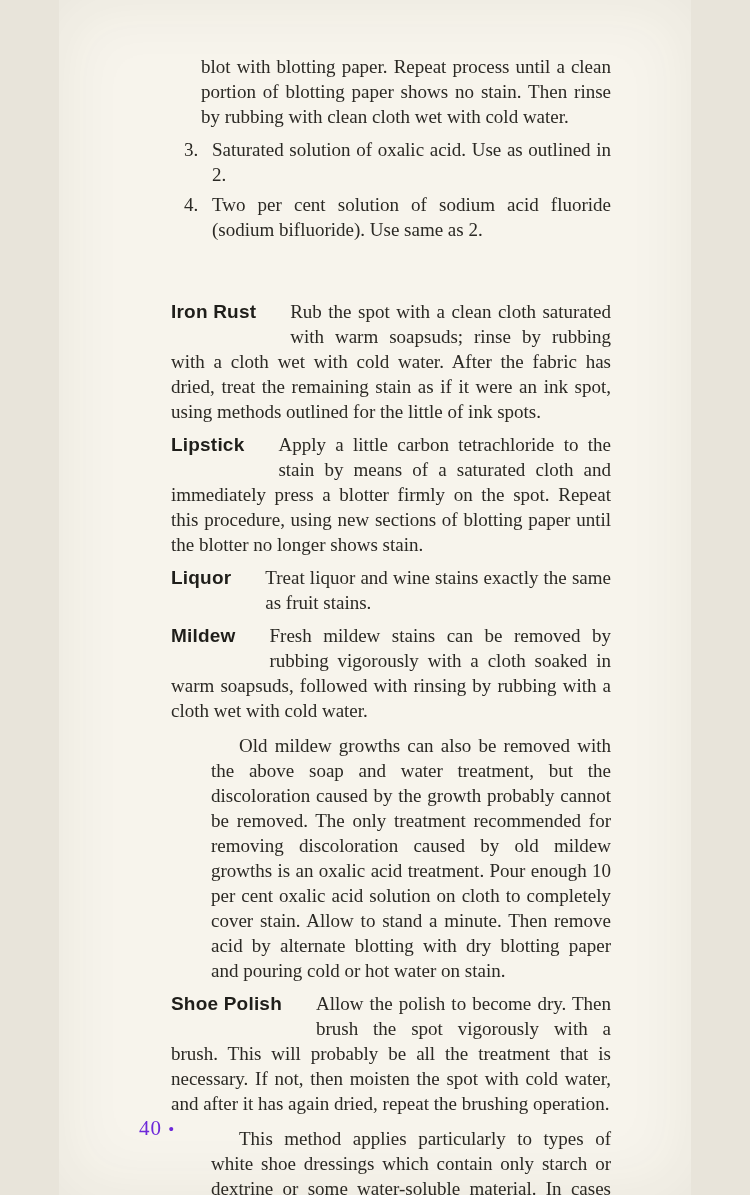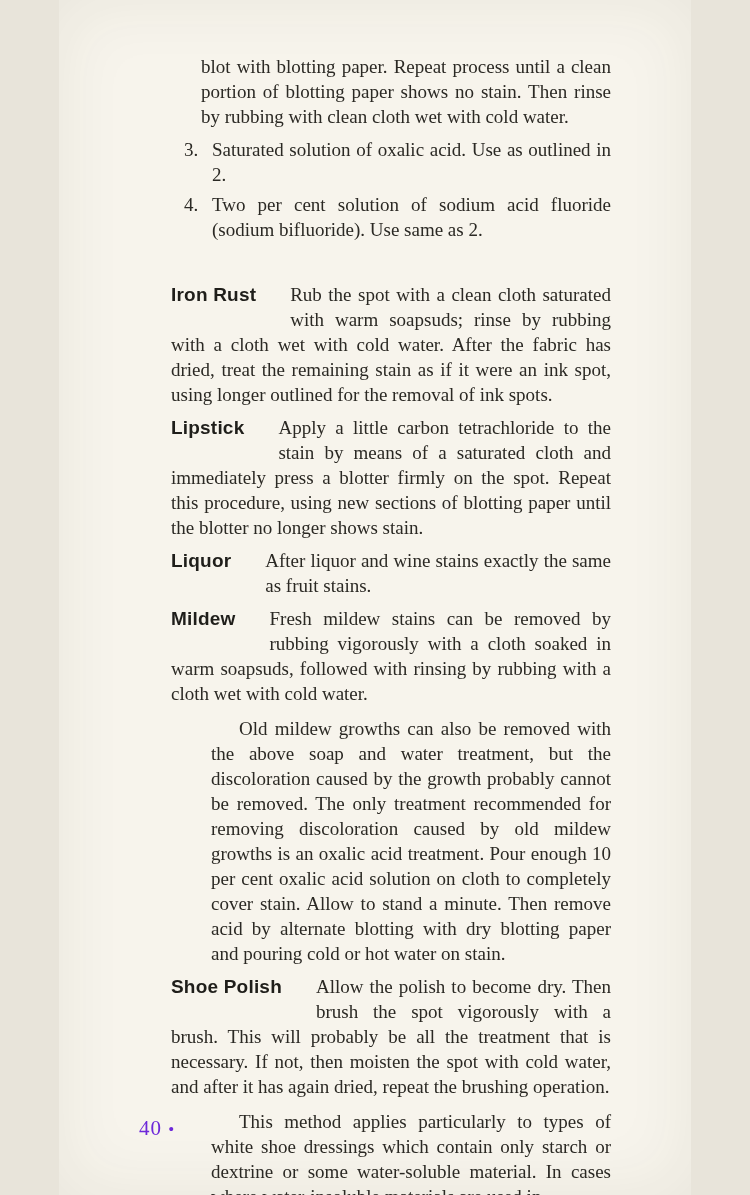--- a/index.html
+++ b/index.html
@@ -65,21 +65,21 @@
     line-height: 25px;
     color: #1f1e1a;
     letter-spacing: 0.2px;
   }
   .follow {
     margin-top: 10px;
     text-indent: 28px;
     margin-left: 40px;
   }
   .gap-before-entries {
-    margin-top: 40px;
+    margin-top: 57px;
   }
   .pagenum {
     position: absolute;
     left: 80px;
     top: 1116px;
     font-size: 21px;
     line-height: 25px;
     color: #6d28d9;
     letter-spacing: 1px;
   }
@@ -98,29 +98,29 @@
     <div class="num-list">
       <div class="list-item">
         <span class="marker">3.</span><span>Saturated solution of oxalic acid. Use as outlined in 2.</span>
       </div>
       <div class="list-item">
         <span class="marker">4.</span><span>Two per cent solution of sodium acid fluoride (sodium bifluoride). Use same as 2.</span>
       </div>
     </div>
 
     <div class="entry gap-before-entries">
-      <span class="entry-head">Iron Rust</span><span>Rub the spot with a clean cloth saturated with warm soapsuds; rinse by rubbing with a cloth wet with cold water. After the fabric has dried, treat the remaining stain as if it were an ink spot, using longer outlined for the removal of ink spots.</span>
+      <span class="entry-head">Iron Rust</span><span>Rub the spot with a clean cloth saturated with warm soapsuds; rinse by rubbing with a cloth wet with cold water. After the fabric has dried, treat the remaining stain as if it were an ink spot, using methods outlined for the little of ink spots.</span>
     </div>
 
     <div class="entry">
       <span class="entry-head">Lipstick</span><span>Apply a little carbon tetrachloride to the stain by means of a saturated cloth and immediately press a blotter firmly on the spot. Repeat this procedure, using new sections of blotting paper until the blotter no longer shows stain.</span>
     </div>
 
     <div class="entry">
-      <span class="entry-head">Liquor</span><span>After liquor and wine stains exactly the same as fruit stains.</span>
+      <span class="entry-head">Liquor</span><span>Treat liquor and wine stains exactly the same as fruit stains.</span>
     </div>
 
     <div class="entry">
       <span class="entry-head">Mildew</span><span>Fresh mildew stains can be removed by rubbing vigorously with a cloth soaked in warm soapsuds, followed with rinsing by rubbing with a cloth wet with cold water.</span>
     </div>
 
     <p class="follow">Old mildew growths can also be removed with the above soap and water treatment, but the discoloration caused by the growth probably cannot be removed. The only treatment recommended for removing discoloration caused by old mildew growths is an oxalic acid treatment. Pour enough 10 per cent oxalic acid solution on cloth to completely cover stain. Allow to stand a minute. Then remove acid by alternate blotting with dry blotting paper and pouring cold or hot water on stain.</p>
 
     <div class="entry" style="">
       <span class="entry-head">Shoe Polish</span><span>Allow the polish to become dry. Then brush the spot vigorously with a brush. This will probably be all the treatment that is necessary. If not, then moisten the spot with cold water, and after it has again dried, repeat the brushing operation.</span>

